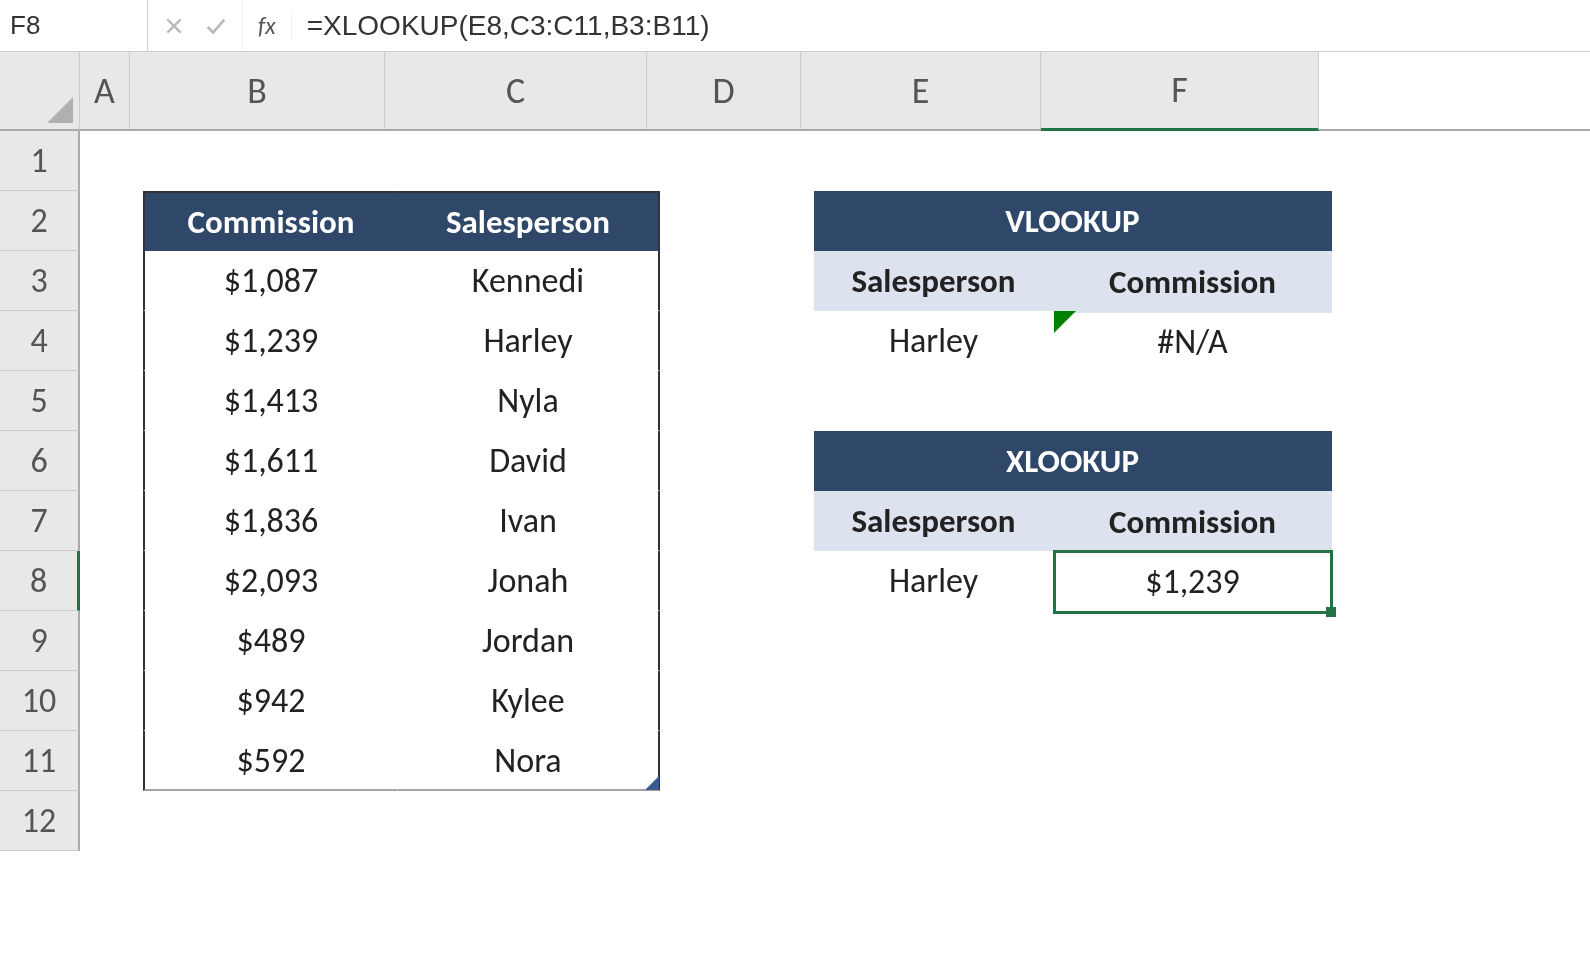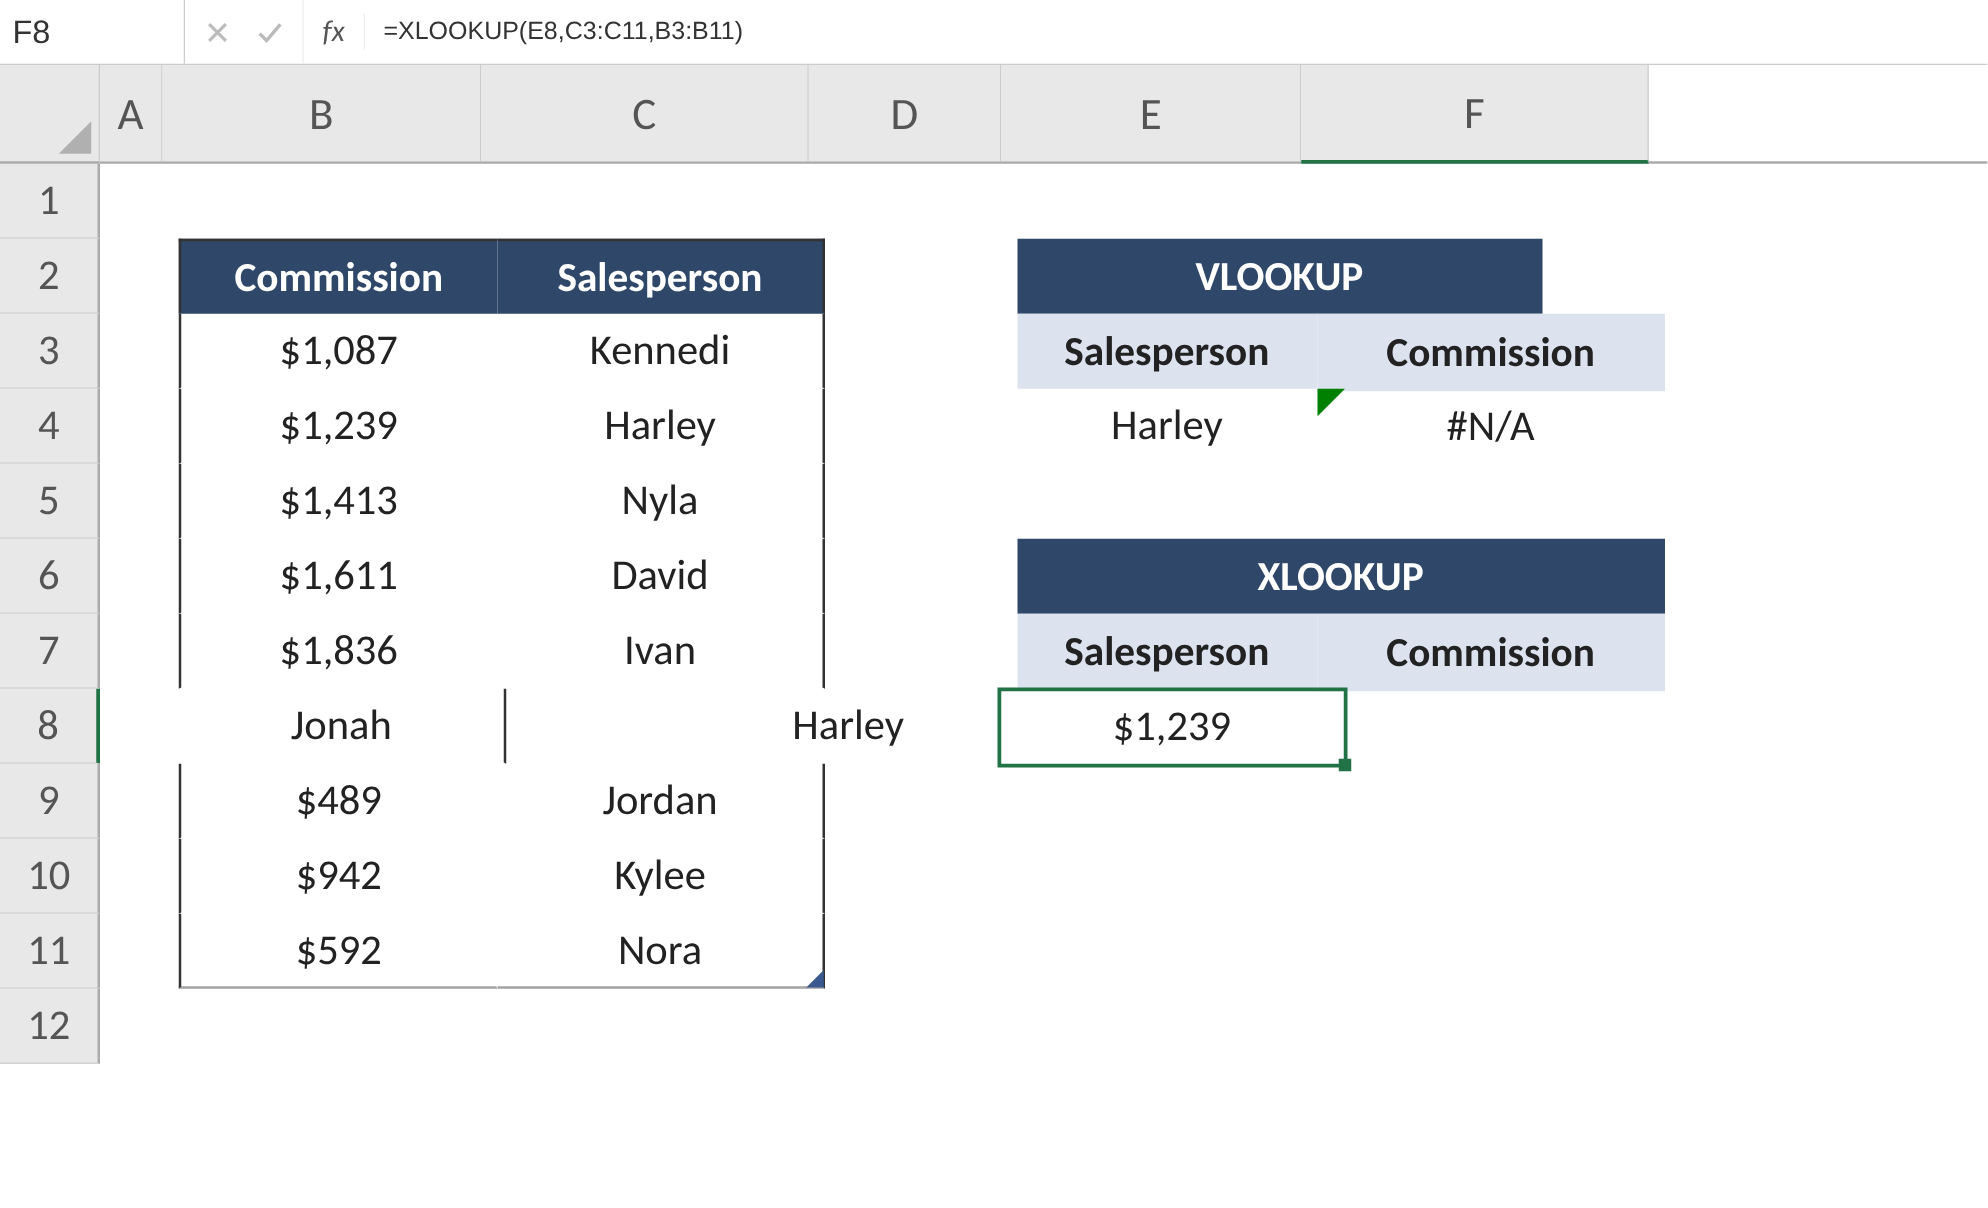--- a/index.html
+++ b/index.html
@@ -67,21 +67,21 @@
     .fx-label {
       font-style: italic;
       font-size: 24px;
       color: #555;
       padding: 0 15px;
       border-right: 1px solid #eee;
     }
     
     .formula-input {
       flex: 1;
-      font-size: 20px;
+      font-size: 28px;
       padding: 0 15px;
       border: none;
       outline: none;
       color: #333;
     }
     
     .sheet-area {
       display: flex;
       height: calc(100% - 52px);
     }
@@ -295,21 +295,21 @@
         <div class="cell col-D"></div>
         <div class="cell col-E"></div>
         <div class="cell col-F"></div>
       </div>
 
       <div class="grid-row">
         <div class="cell col-A"></div>
         <div class="cell col-B table-header tbl-border-left tbl-border-top">Commission</div>
         <div class="cell col-C table-header tbl-border-right tbl-border-top">Salesperson</div>
         <div class="cell col-D"></div>
-        <div class="cell table-header" style="width:420px">VLOOKUP</div>
+        <div class="cell table-header" style="width:518px">VLOOKUP</div>
       </div>
 
       <div class="grid-row">
         <div class="cell col-A"></div>
         <div class="cell col-B tbl-border-left">$1,087</div>
         <div class="cell col-C tbl-border-right">Kennedi</div>
         <div class="cell col-D"></div>
         <div class="cell col-E sub-header">Salesperson</div>
         <div class="cell col-F sub-header">Commission</div>
       </div>
@@ -344,20 +344,21 @@
         <div class="cell col-A"></div>
         <div class="cell col-B tbl-border-left">$1,836</div>
         <div class="cell col-C tbl-border-right">Ivan</div>
         <div class="cell col-D"></div>
         <div class="cell col-E sub-header">Salesperson</div>
         <div class="cell col-F sub-header">Commission</div>
       </div>
 
       <div class="grid-row">
         <div class="cell col-A"></div>
+        <div class="cell col-B tbl-border-left">$2,093</div>
         <div class="cell col-C tbl-border-right">Jonah</div>
         <div class="cell col-D"></div>
         <div class="cell col-E">Harley</div>
         <div class="cell col-F sel-cell">$1,239</div>
       </div>
 
       <div class="grid-row">
         <div class="cell col-A"></div>
         <div class="cell col-B tbl-border-left">$489</div>
         <div class="cell col-C tbl-border-right">Jordan</div>

